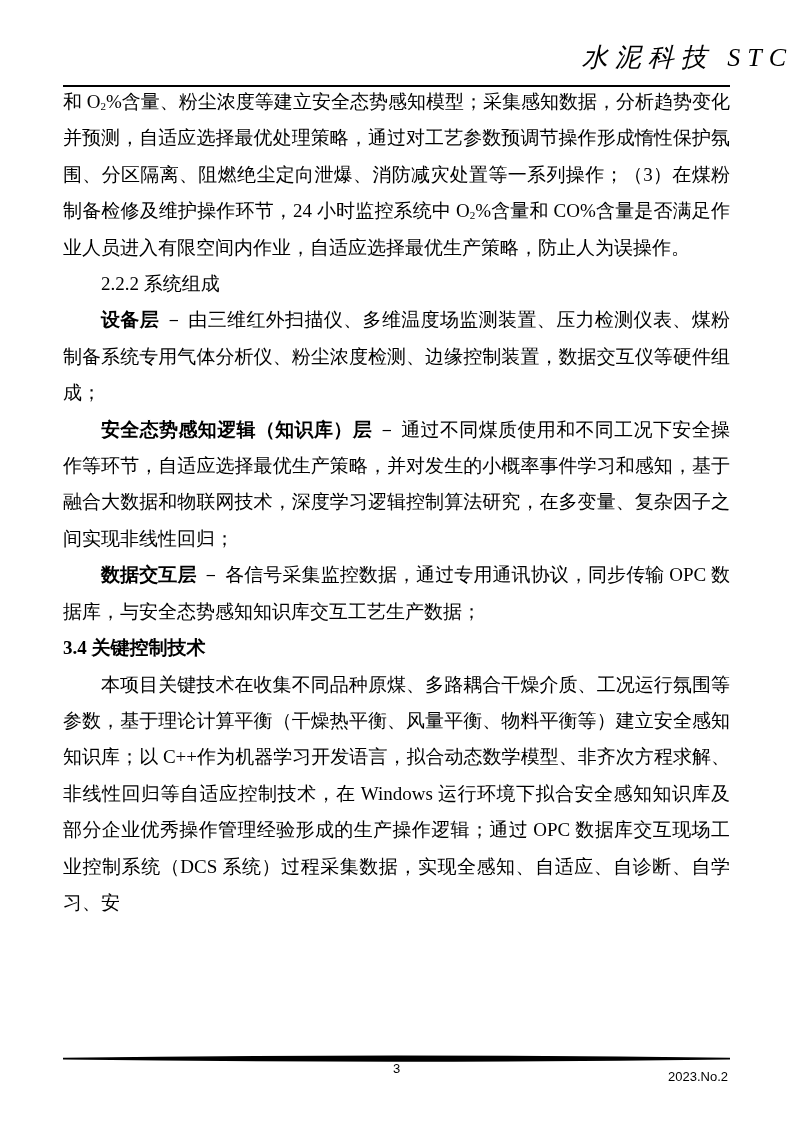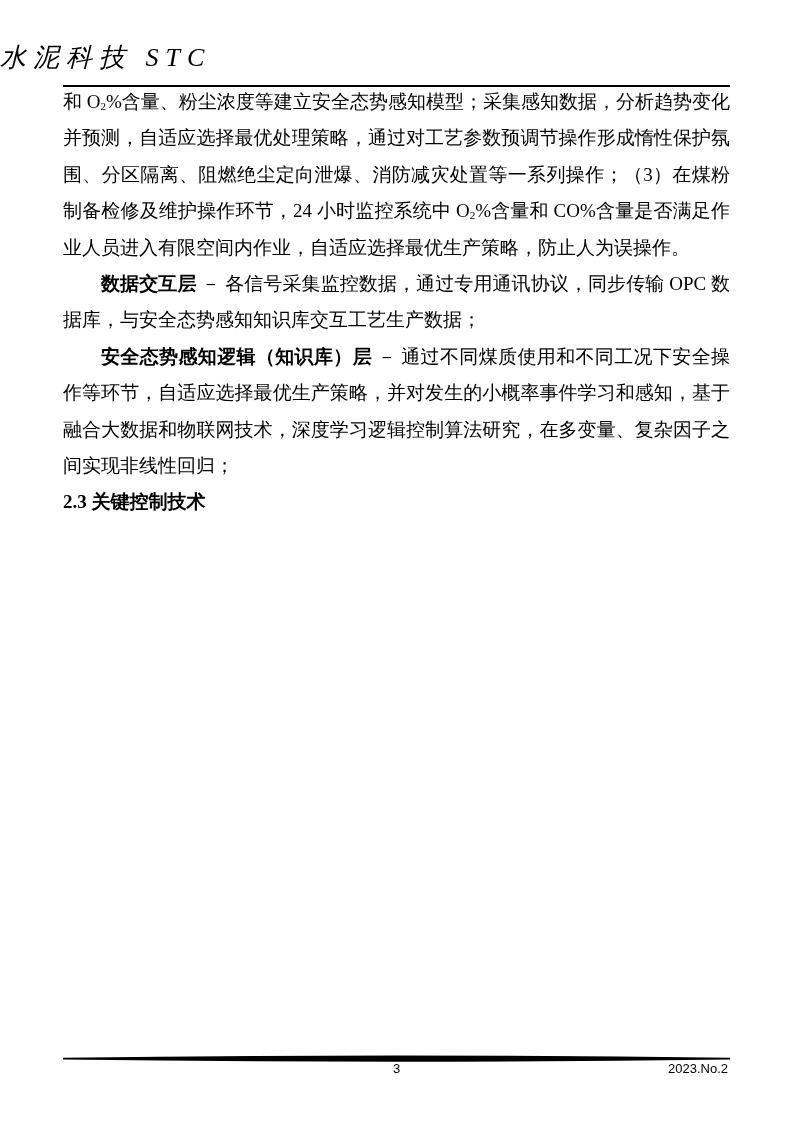--- a/index.html
+++ b/index.html
@@ -11,21 +11,21 @@
     background: #ffffff;
     overflow: hidden;
     font-family: "Liberation Serif", "DejaVu Serif", serif;
     color: #000;
   }
   .header-title {
     position: absolute;
     top: 40px;
     left: 0;
     width: 100%;
-    text-align: left;
+    text-align: right;
     font-size: 26px;
     font-style: italic;
     font-weight: 500;
     letter-spacing: 7px;
     white-space: nowrap;
   }
   .header-rule {
     position: absolute;
     top: 85px;
     left: 63px;
@@ -75,37 +75,40 @@
   }
   .page-number {
     position: absolute;
     left: 0;
     width: 100%;
     text-align: center;
   }
   .issue-label {
     position: absolute;
     right: 2px;
-    top: 0;
+    top: 8px;
   }
 </style>
 </head>
 <body>
 
 <div class="page">
 
   <div class="header-title">水泥科技 STC</div>
 
   <div class="header-rule"></div>
 
   <div class="body-text">
       <p><span>和 O</span><sub>2</sub><span>%含量、粉尘浓度等建立安全态势感知模型；采集感知数据，分析趋势变化并预测，自适应选择最优处理策略，通过对工艺参数预调节操作形成惰性保护氛围、分区隔离、阻燃绝尘定向泄爆、消防减灾处置等一系列操作；（3）在煤粉制备检修及维护操作环节，24 小时监控系统中 O</span><sub>2</sub><span>%含量和 CO%含量是否满足作业人员进入有限空间内作业，自适应选择最优生产策略，防止人为误操作。</span></p>
+      <p class="indent"><span>2.2.2 系统组成</span></p>
+      <p class="indent"><span class="b">设备层</span><span> － 由三维红外扫描仪、多维温度场监测装置、压力检测仪表、煤粉制备系统专用气体分析仪、粉尘浓度检测、边缘控制装置，数据交互仪等硬件组成；</span></p>
+      <p class="indent"><span class="b">安全态势感知逻辑（知识库）层</span><span> － 通过不同煤质使用和不同工况下安全操作等环节，自适应选择最优生产策略，并对发生的小概率事件学习和感知，基于融合大数据和物联网技术，深度学习逻辑控制算法研究，在多变量、复杂因子之间实现非线性回归；</span></p>
       <p class="indent"><span class="b">数据交互层</span><span> － 各信号采集监控数据，通过专用通讯协议，同步传输 OPC 数据库，与安全态势感知知识库交互工艺生产数据；</span></p>
-      <p class="indent"><span class="b">安全态势感知逻辑（知识库）层</span><span> － 通过不同煤质使用和不同工况下安全操作等环节，自适应选择最优生产策略，并对发生的小概率事件学习和感知，基于融合大数据和物联网技术，深度学习逻辑控制算法研究，在多变量、复杂因子之间实现非线性回归；</span></p>
-      <p class="heading"><span class="b">2.3 关键控制技术</span></p>
+      <p class="heading"><span class="b">3.4 关键控制技术</span></p>
+      <p class="indent"><span>本项目关键技术在收集不同品种原煤、多路耦合干燥介质、工况运行氛围等参数，基于理论计算平衡（干燥热平衡、风量平衡、物料平衡等）建立安全感知知识库；以 C++作为机器学习开发语言，拟合动态数学模型、非齐次方程求解、非线性回归等自适应控制技术，在 Windows 运行环境下拟合安全感知知识库及部分企业优秀操作管理经验形成的生产操作逻辑；通过 OPC 数据库交互现场工业控制系统（DCS 系统）过程采集数据，实现全感知、自适应、自诊断、自学习、安</span></p>
     </div>
 
   <div class="footer-rule">
     <svg width="667" height="9" viewBox="0 0 667 9" preserveAspectRatio="none">
       <path d="M0,3.6 Q333,-0.9 667,3.6 Q333,8.1 0,3.6 Z" fill="#000" stroke="#000" stroke-width="1.6" stroke-linejoin="round"></path>
     </svg>
   </div>
 
   <div class="footer-text">
     <span class="page-number">3</span>

